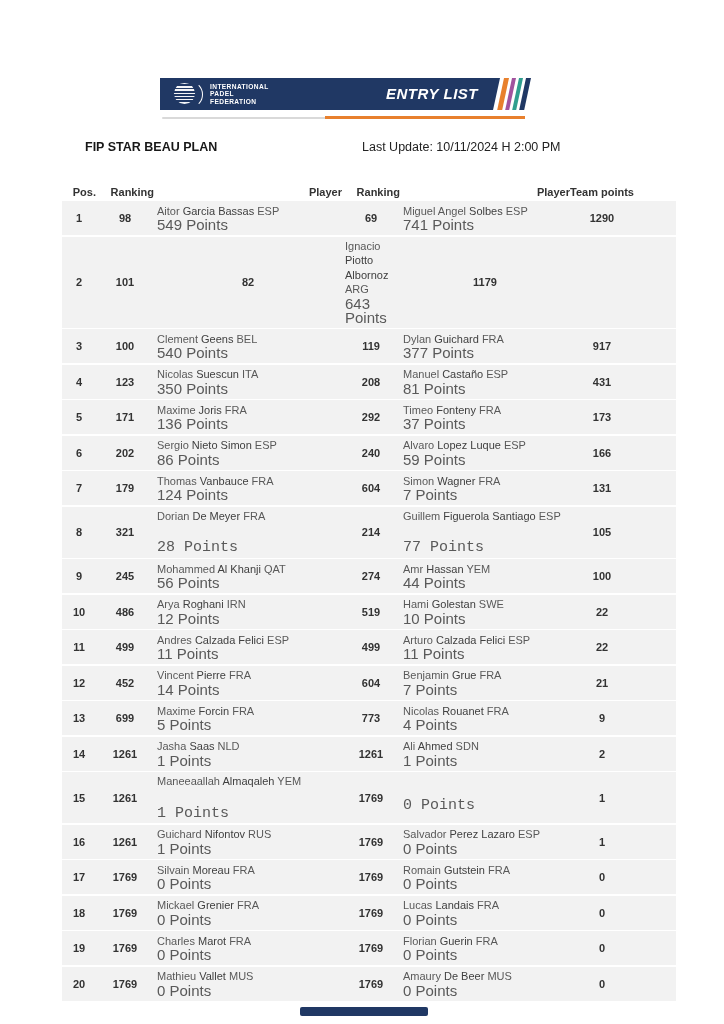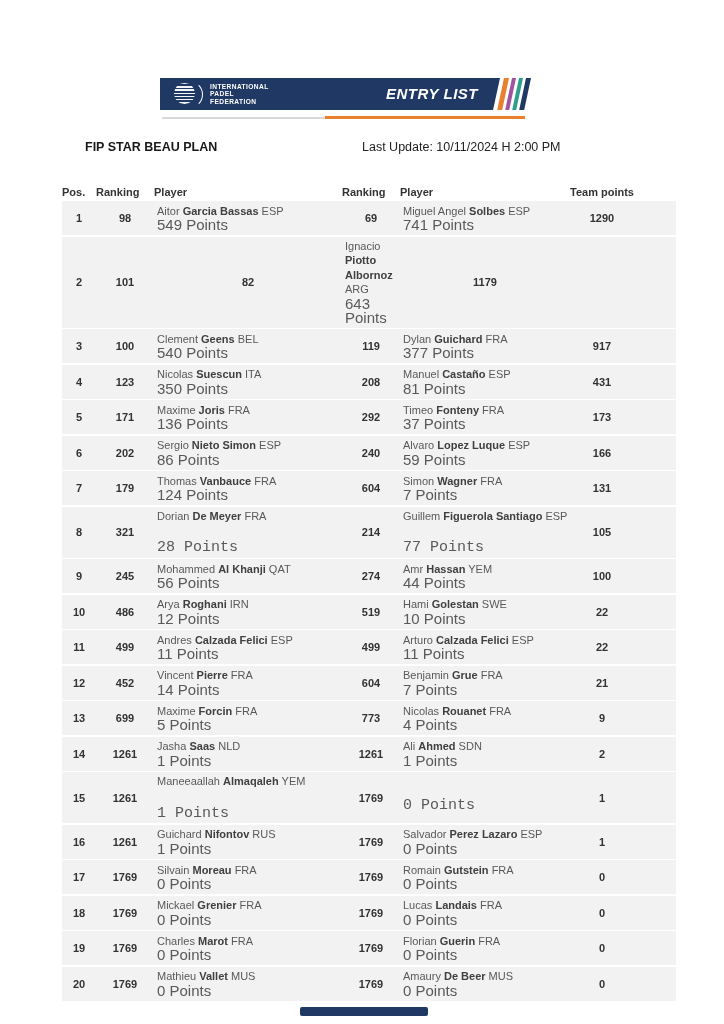--- a/index.html
+++ b/index.html
@@ -38,27 +38,27 @@
   }
   
   .doc-title{position:absolute;left:62px;top:140px;font-size:12.5px;font-weight:bold;color:#181818;margin-left:23px;}
   .last-update{position:absolute;left:362px;top:140px;font-size:12.5px;color:#222;}
   
   .table{position:absolute;left:62px;top:171px;width:614px;font-size:11px;}
   .thead,.trow{
     display:grid;grid-template-columns:34px 58px 188px 58px 170px 64px 42px;
   }
   .thead{align-items:end;padding-bottom:3px;min-height:27px;font-weight:bold;color:#333;}
-  .thead .hcell{text-align:left;line-height:12.5px;}
+  .thead .hcell{text-align:right;line-height:12.5px;}
   .trow{background:#f2f2f2;margin-bottom:1.5px;min-height:34px;align-items:center;}
   .trow.tall{min-height:45px;}
   .cell{padding:2px 0;}
   .num{text-align:center;font-weight:bold;color:#333;}
   .player{padding-left:3px;line-height:14.5px;color:#595959;}
-  .pname .plast{font-weight:bold;color:#404040;}
+  .pname .plast{font-weight:normal;color:#404040;}
   .ppoints{color:#595959;font-size:15px;}
   .trow.tall .ppoints{margin-top:18px;font-family:Liberation Mono, monospace;}
   
   .next-page-edge{position:absolute;left:300px;top:1007px;width:128px;height:9px;background:var(--navy);border-radius:2px;}
 </style>
 </head>
 <body>
 
 <div class="banner">
   <div class="banner-bar">

